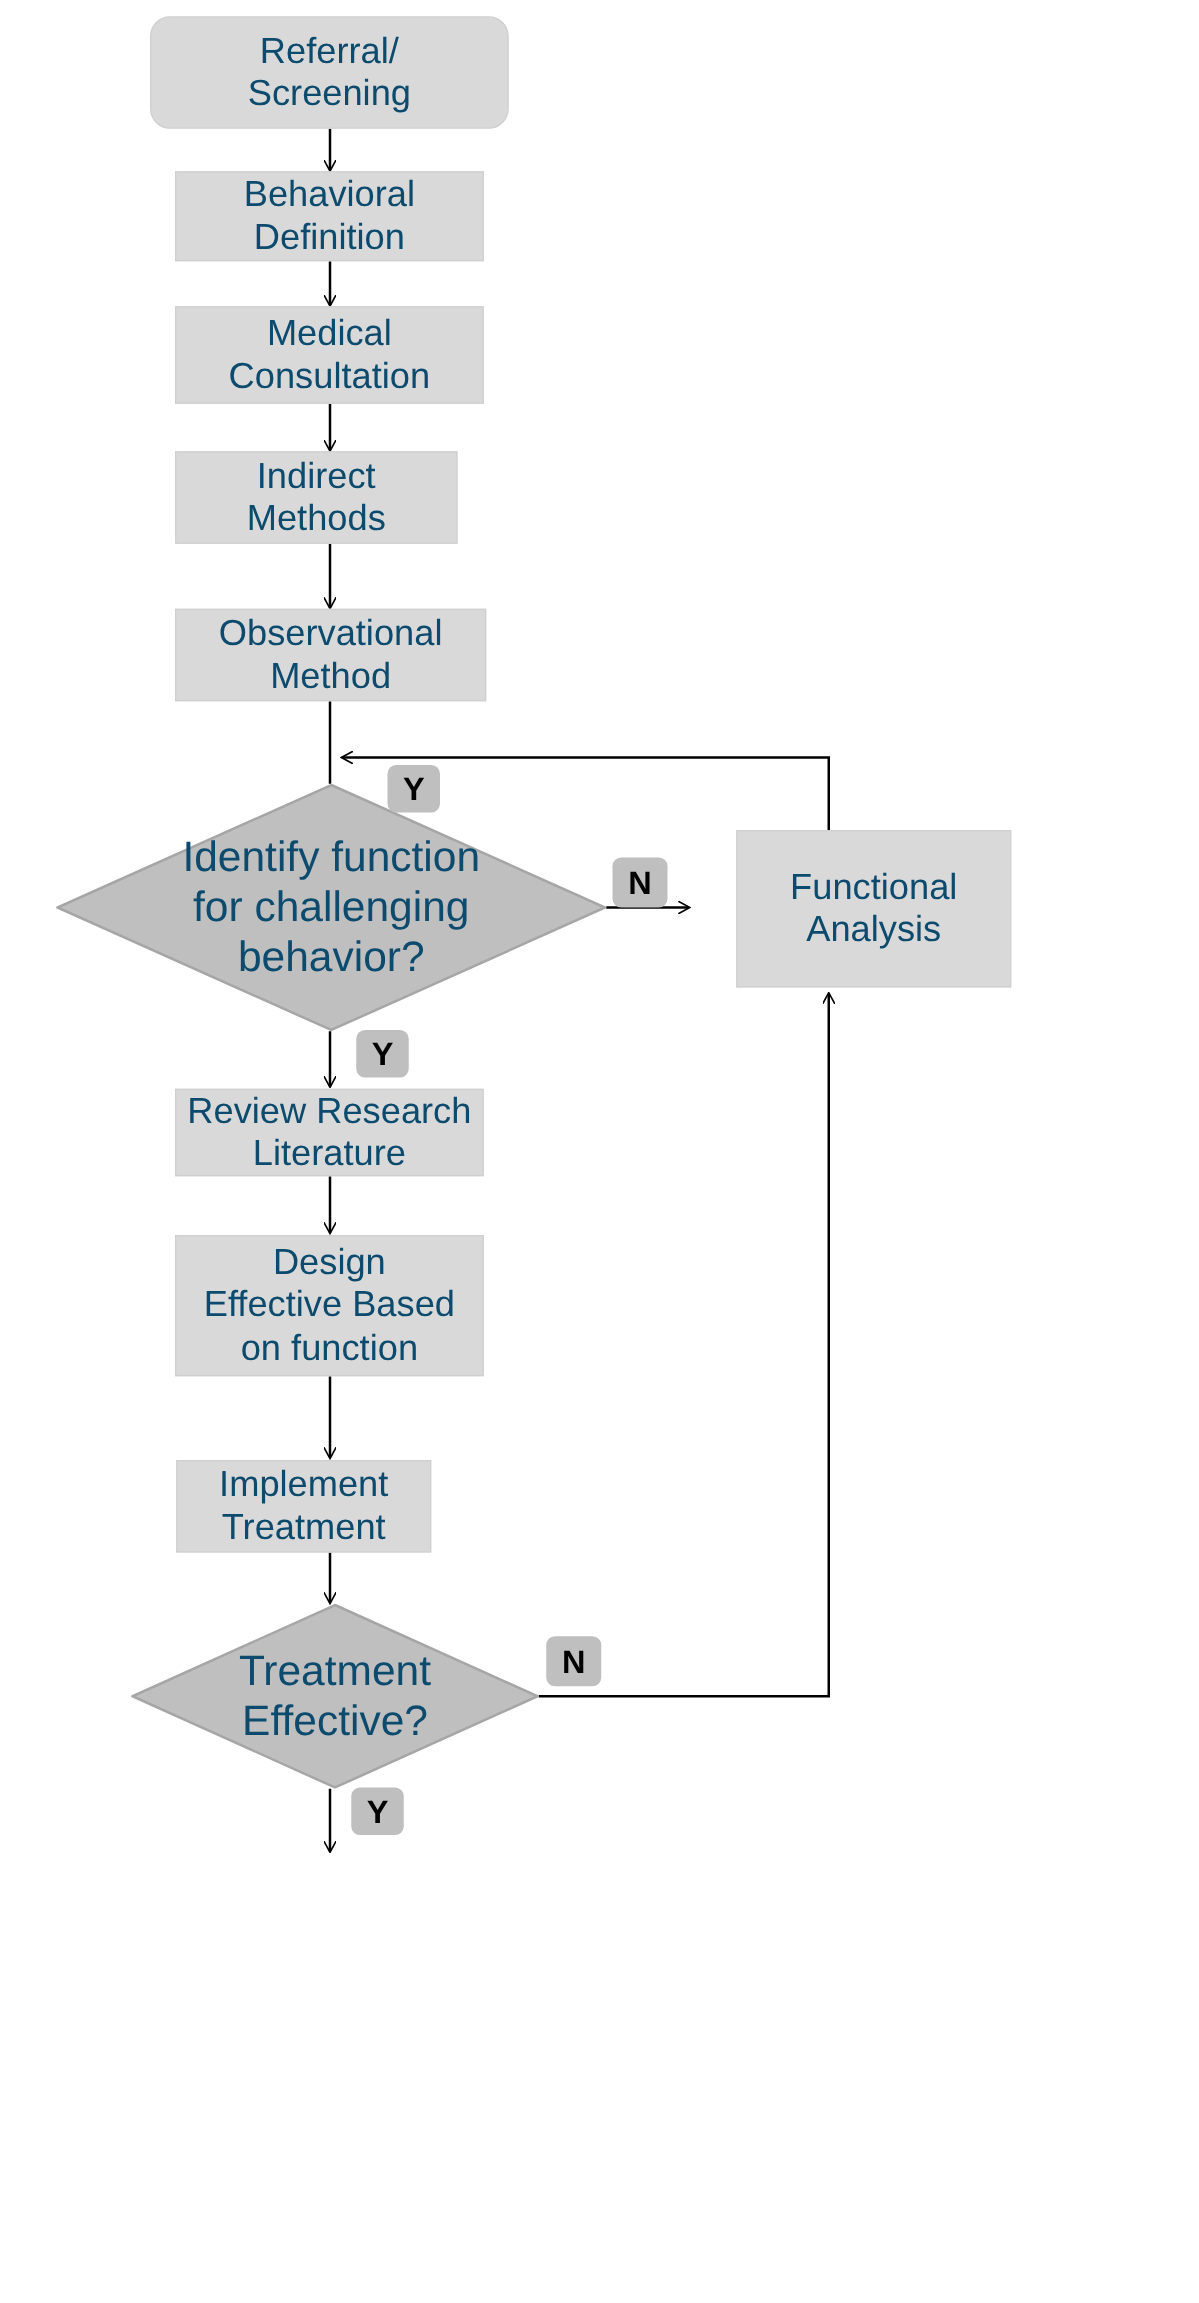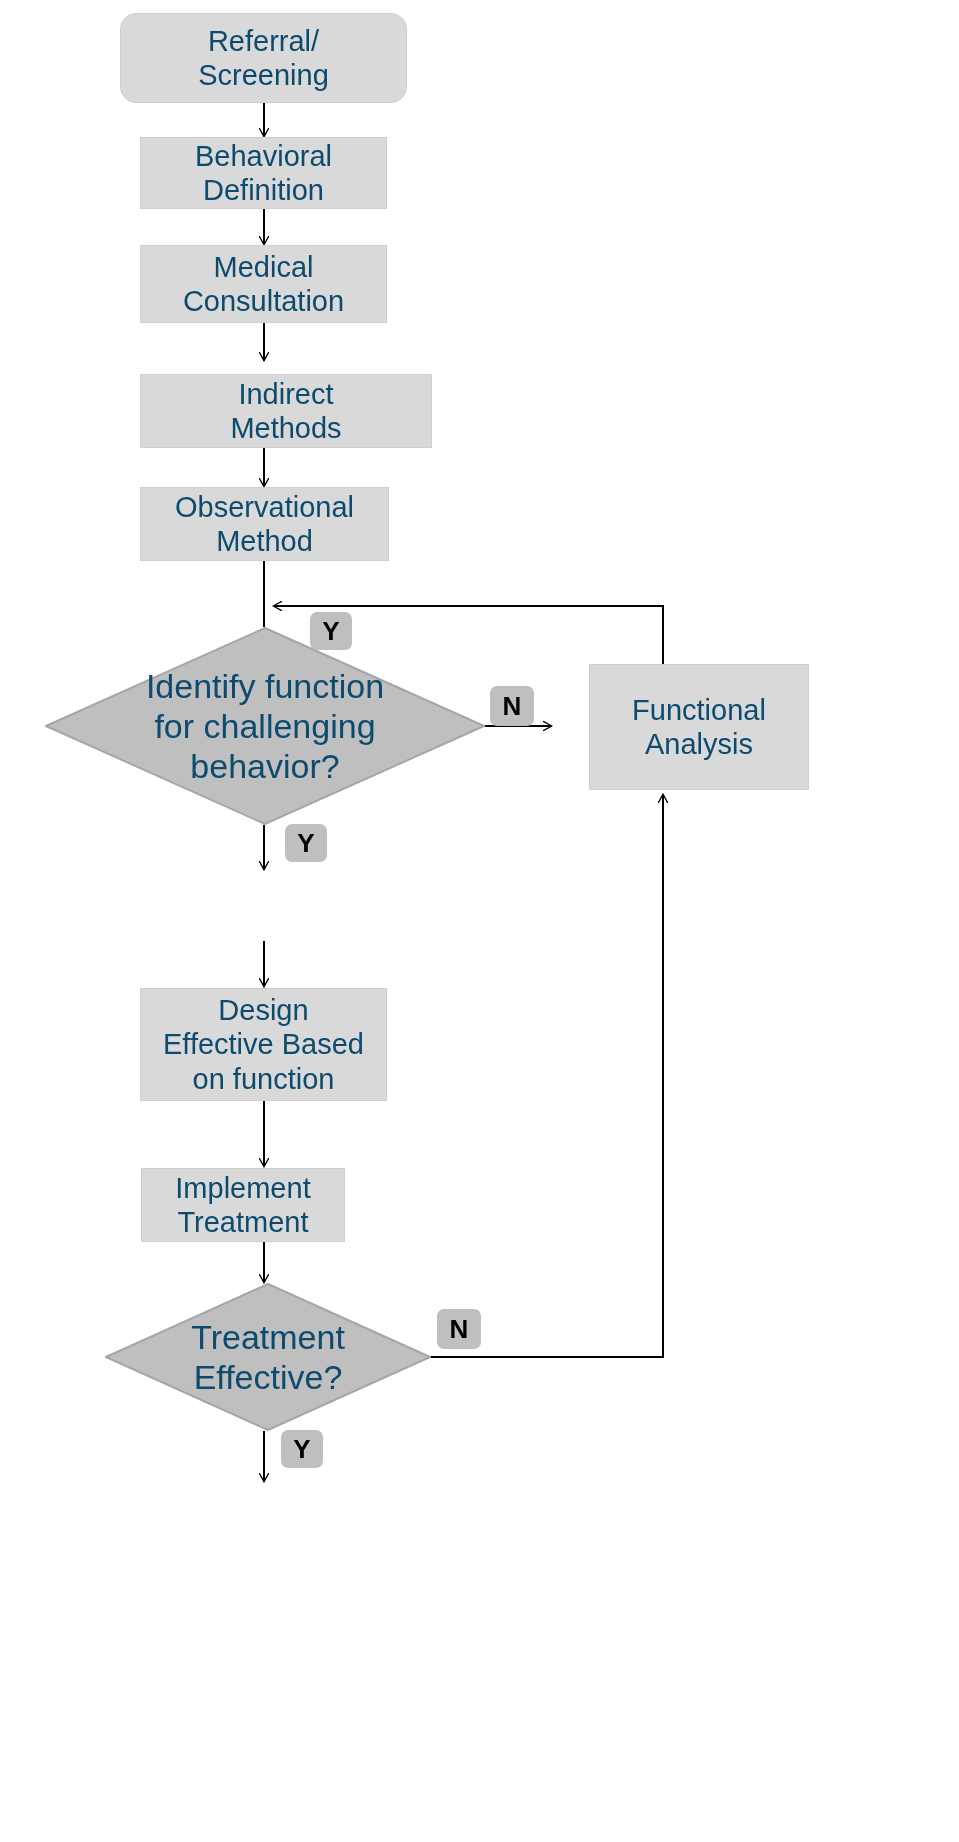--- a/index.html
+++ b/index.html
@@ -122,38 +122,40 @@
 
   <div class="node terminator" style="left:120px; top:13px; width:287px; height:90px;">Referral/
 Screening</div>
 
   <div class="node process" style="left:140px; top:137px; width:247px; height:72px;">Behavioral
 Definition</div>
 
   <div class="node process" style="left:140px; top:245px; width:247px; height:78px;">Medical
 Consultation</div>
 
-  <div class="node process" style="left:140px; top:361px; width:292px; height:74px;margin-top:13px;">Indirect
+  <div class="node process" style="left:140px; top:361px; width:226px; height:74px;">Indirect
 Methods</div>
 
   <div class="node process" style="left:140px; top:487px; width:249px; height:74px;">Observational
 Method</div>
 
   <div class="node decision" style="left:45px; top:627px; width:440px; height:198px;">
     <svg class="dshape" viewBox="0 0 440 198" preserveAspectRatio="none">
       <polygon points="220,1 439,99 220,197 1,99" fill="#bfbfbf" stroke="#a6a6a6" stroke-width="2" vector-effect="non-scaling-stroke"></polygon>
     </svg>
     <div class="dlabel">Identify function
 for challenging
 behavior?</div>
   </div>
 
   <div class="node process" style="left:553px; top:664px; width:220px; height:126px;margin-left:36px;">Functional
 Analysis</div>
 
+  <div class="node process" style="left:140px; top:871px; width:247px; height:70px;">Review Research
+Literature</div>
 
   <div class="node process" style="left:140px; top:988px; width:247px; height:113px;">Design
 Effective Based
 on function</div>
 
   <div class="node process" style="left:141px; top:1168px; width:204px; height:74px;text-align:center;">Implement
 Treatment</div>
 
   <div class="node decision" style="left:105px; top:1283px; width:326px; height:148px;">
     <svg class="dshape" viewBox="0 0 326 148" preserveAspectRatio="none">

